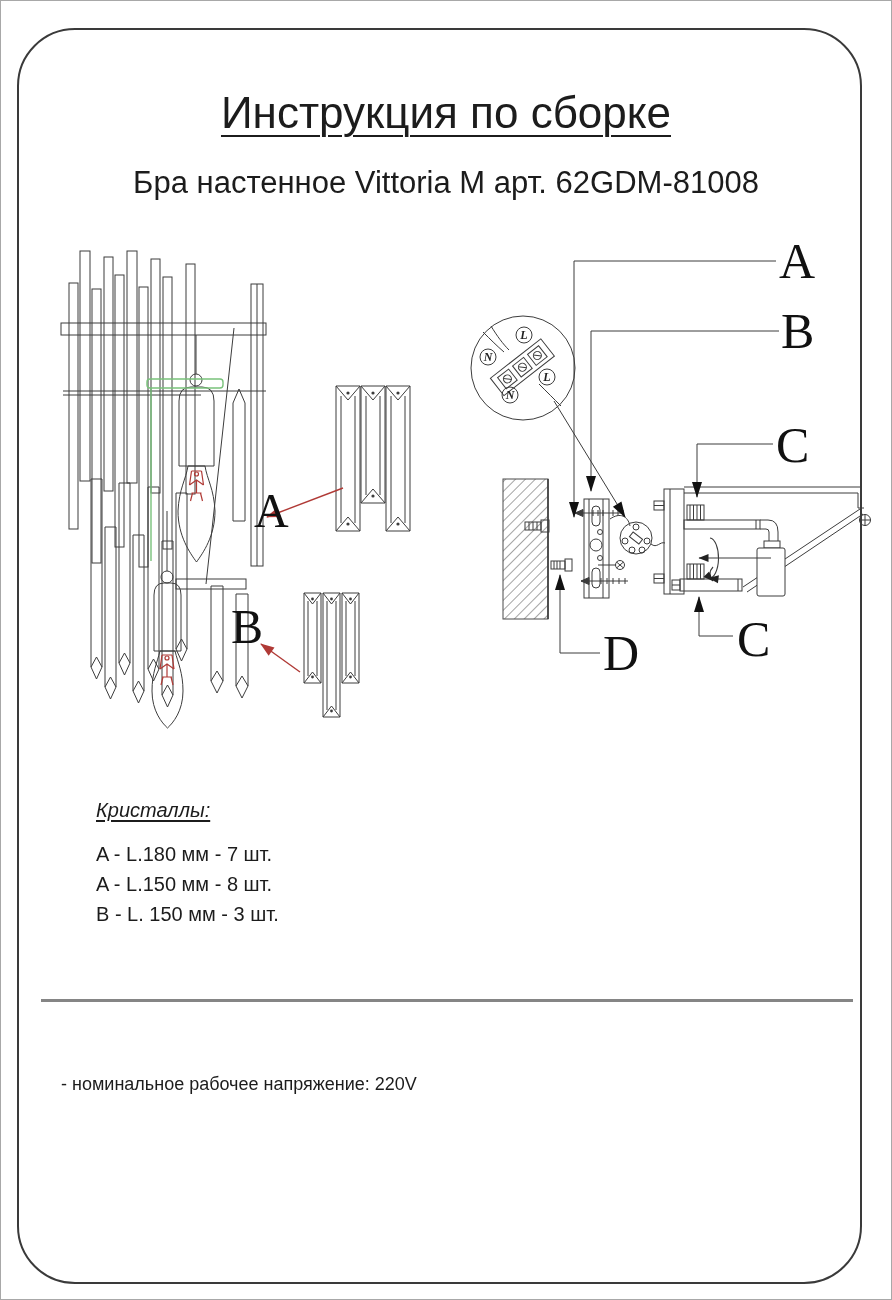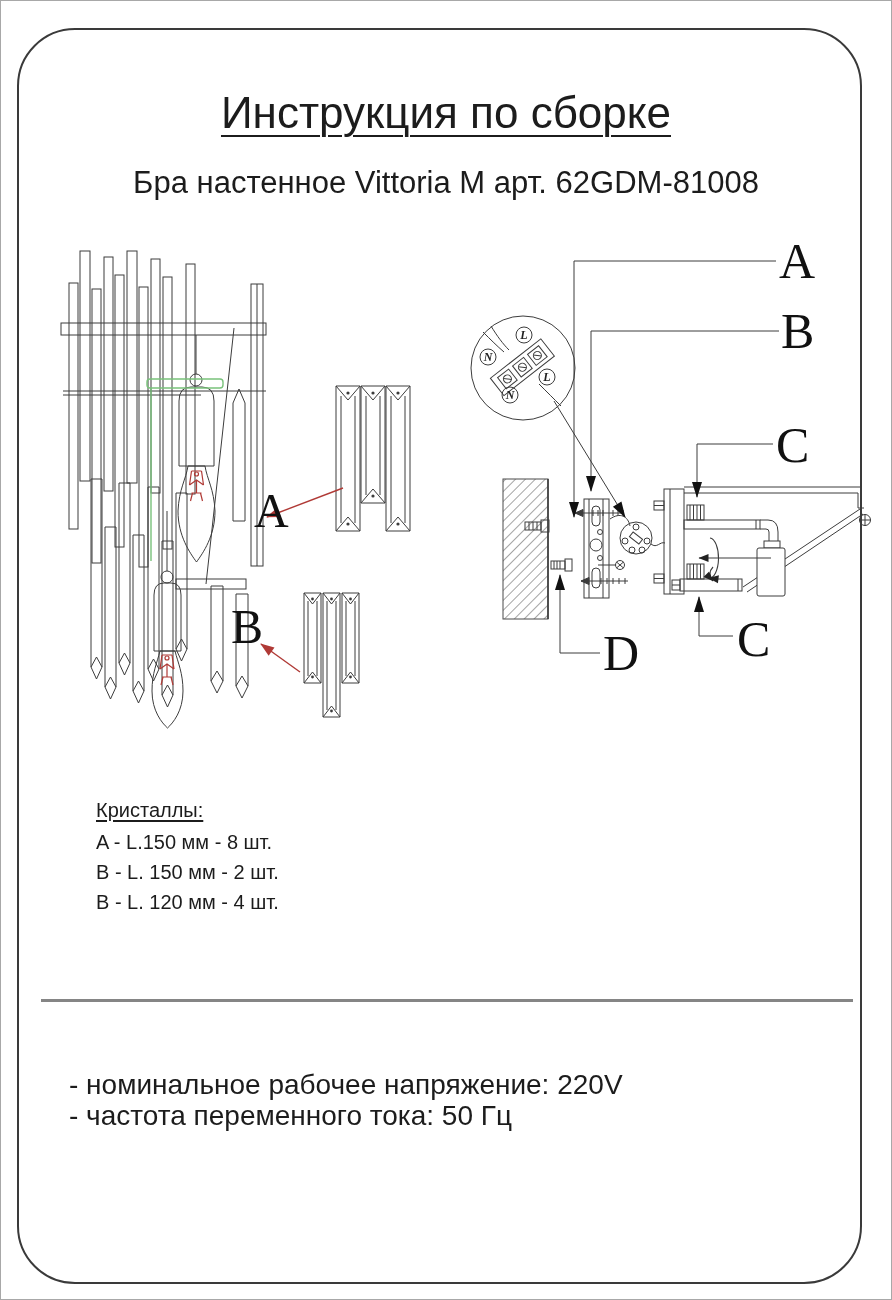--- a/index.html
+++ b/index.html
@@ -17,23 +17,23 @@
     font-size:44px;font-weight:400;letter-spacing:0px;
     text-decoration:underline;text-underline-offset:7px;text-decoration-thickness:2px;
   }
   .subtitle{
     position:absolute;left:0;top:138px;width:100%;text-align:center;
     font-size:31px;font-weight:400;
   }
   .svg-left{position:absolute;left:50px;top:230px;}
   .svg-right{position:absolute;left:460px;top:235px;}
   .crystals{position:absolute;left:95px;top:794px;font-size:20px;line-height:30px;}
-  .crystals .hd{text-decoration:underline;text-underline-offset:3px;margin-bottom:2px;}
+  .crystals .hd{text-decoration:underline;text-underline-offset:3px;margin-bottom:14px;font-style:italic;}
   .divider{position:absolute;left:40px;top:998px;width:812px;height:3px;background:#858585;}
-  .specs{position:absolute;left:68px;top:1068px;font-size:28px;line-height:31px;}
+  .specs{position:absolute;left:60px;top:1068px;font-size:18px;line-height:31px;}
   svg{display:block;}
   svg text.big{font-family:"Liberation Serif",serif;fill:#111;}
   svg text.tiny{font-family:"Liberation Serif",serif;font-style:italic;font-weight:bold;fill:#222;}
 </style>
 </head>
 <body>
 
 <div class="page">
   <div class="frame"></div>
 
@@ -315,24 +315,23 @@
 
     <text class="big" x="318" y="42" font-size="50">A</text>
     <text class="big" x="320" y="112" font-size="50">B</text>
     <text class="big" x="315" y="226" font-size="50">C</text>
     <text class="big" x="276" y="420" font-size="50">C</text>
     <text class="big" x="142" y="434" font-size="50">D</text>
   </svg>
 
   <div class="crystals">
     <div class="hd">Кристаллы:</div>
+    <div>A - L.180 мм - 7 шт.</div>
     <div>A - L.150 мм - 8 шт.</div>
-    <div>B - L. 150 мм - 2 шт.</div>
-    <div>B - L. 120 мм - 4 шт.</div>
+    <div>B - L. 150 мм - 3 шт.</div>
   </div>
 
   <div class="divider"></div>
 
   <div class="specs">
     <div>- номинальное рабочее напряжение: 220V</div>
-    <div>- частота переменного тока: 50 Гц</div>
   </div>
 </div>
 
 </body></html>

